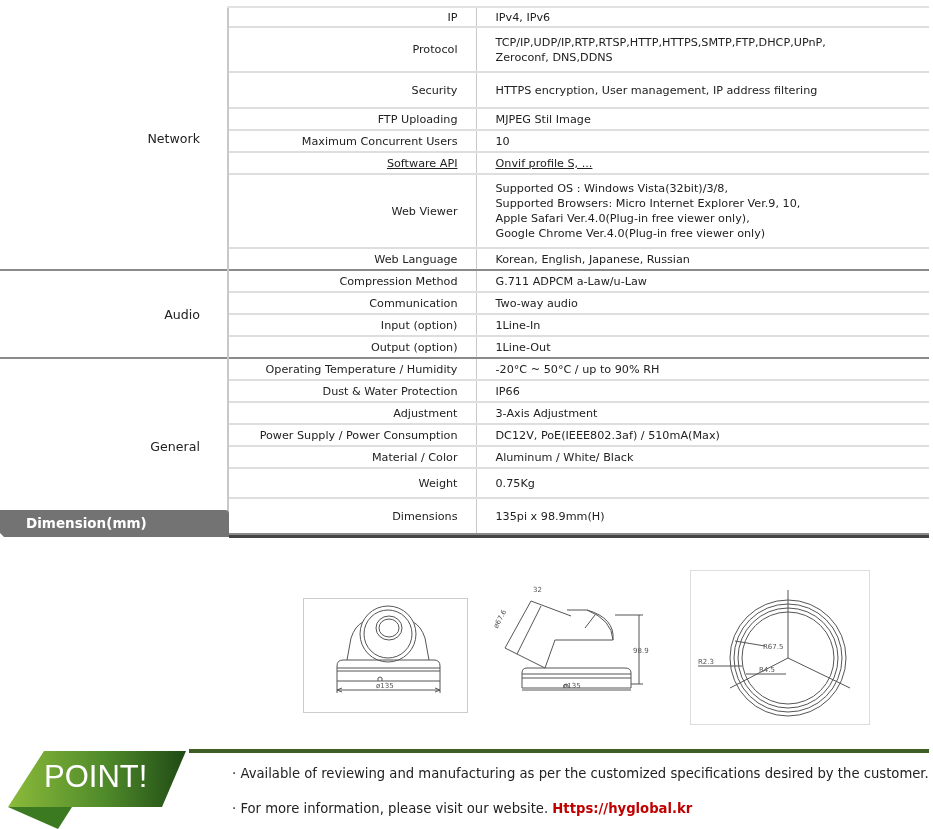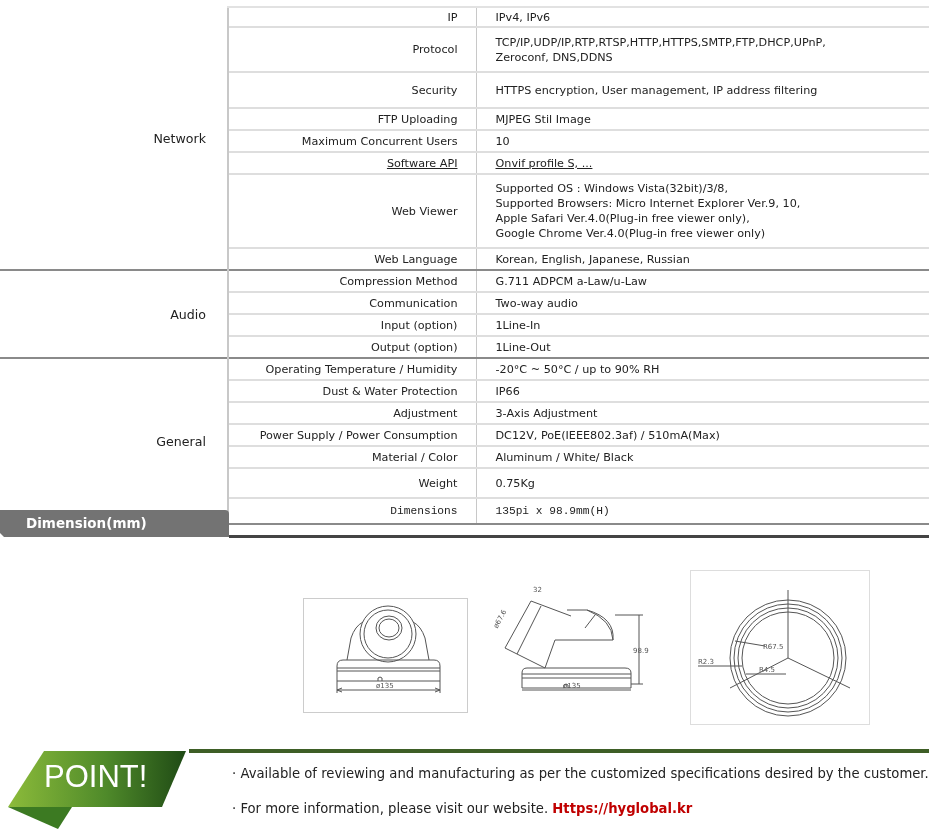--- a/index.html
+++ b/index.html
@@ -1,21 +1,21 @@
 <!DOCTYPE html>
 <html><head>
 <meta charset="utf-8">
 <style>
   html, body { margin:0; padding:0; background:#ffffff; }
   body { width:933px; height:829px; position:relative; overflow:hidden;
          font-family:"DejaVu Sans", sans-serif; color:#222; }
   .spec { position:absolute; left:0; top:6px; width:929px; border-collapse:collapse;
           font-size:11.2px; }
   .spec td { padding:0; vertical-align:middle; }
-  .spec td.cat { width:228px; text-align:right; padding-right:21px; box-sizing:border-box;
+  .spec td.cat { width:228px; text-align:right; padding-right:27px; box-sizing:border-box;
                  font-size:12.6px; color:#222; }
   .spec td.lbl { width:248px; text-align:right; padding-right:18px; box-sizing:border-box;
                  border-left:2px solid #c8c8c8; border-right:1px solid #c8c8c8;
                  border-top:2px solid #dedede; color:#222; }
   .spec td.val { padding-left:19px; border-top:2px solid #dedede; color:#222; line-height:15px; }
   .spec tr.first td.lbl, .spec tr.first td.val { border-top:2px solid #e2e2e2; }
   .spec tr.sec td { border-top:2px solid #8a8a8a; }
   .spec tr.sec td.cat { border-top:2px solid #8a8a8a; }
   .spec tr.last td { border-bottom:2px solid #8a8a8a; }
   .dim-header { position:absolute; left:0; top:510px; width:933px; height:30px; }
@@ -146,21 +146,21 @@
         <td class="val">
           <div>Aluminum / White/ Black</div>
         </td>
       </tr>
       <tr style="height: 30px;">
         <td class="lbl">Weight</td>
         <td class="val">
           <div>0.75Kg</div>
         </td>
       </tr>
-      <tr class=" last" style="height: 26px; font-family: Liberation Mono, monospace;">
+      <tr class=" last" style="height: 36px;">
         <td class="lbl">Dimensions</td>
         <td class="val">
           <div>135pi x 98.9mm(H)</div>
         </td>
       </tr>
     </tbody>
 </table>
 
 <div class="dim-header">
   <div class="dim-tab">Dimension(mm)</div>

